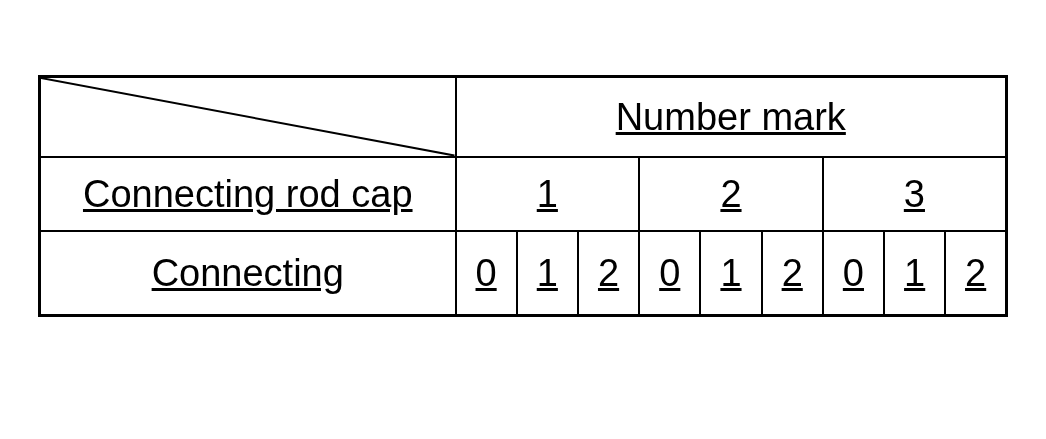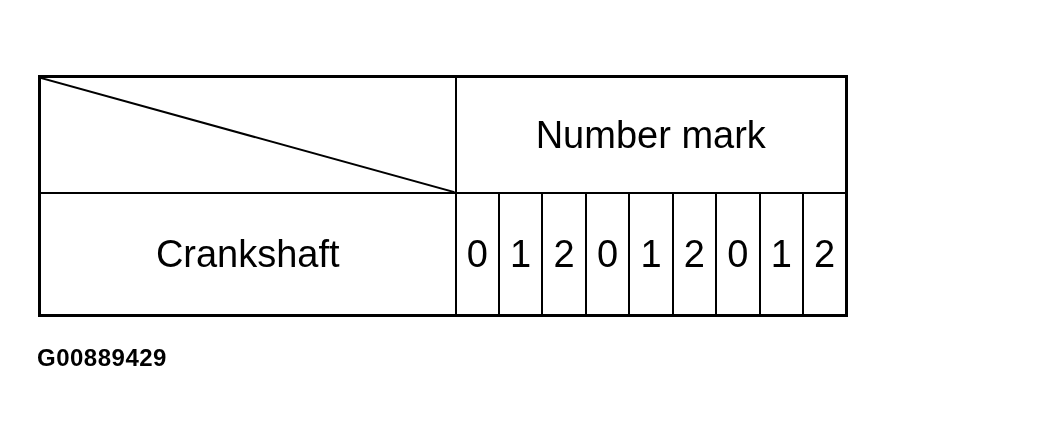--- a/index.html
+++ b/index.html
@@ -17,24 +17,25 @@
   }
   .page {
     position: absolute;
     inset: 0;
     background: #ffffff;
   }
   table.spec-table {
     position: absolute;
     left: 38px;
     top: 75px;
-    width: 810px;
+    width: 970px;
     height: 242px;
     border-collapse: collapse;
     table-layout: fixed;
+    text-decoration: underline;
   }
   table.spec-table {
     border: 3px solid #000000;
   }
   table.spec-table td {
     border: 2px solid #000000;
     padding: 0;
     font-size: 38px;
     line-height: 1;
     text-align: center;
@@ -91,30 +92,35 @@
     </colgroup>
     <tbody>
       <tr class="r1">
         <td class="corner">
           <svg viewBox="0 0 100 100" preserveAspectRatio="none" aria-hidden="true">
             <line x1="0" y1="0" x2="100" y2="100" stroke="#000000" stroke-width="2" vector-effect="non-scaling-stroke"></line>
           </svg>
         </td>
         <td colspan="9">Number mark</td>
       </tr>
+      <tr class="r2">
+        <td class="label">Connecting rod cap</td>
+        <td colspan="3">1</td>
+        <td colspan="3">2</td>
+        <td colspan="3">3</td>
+      </tr>
       <tr class="r3">
-        <td class="label">Crankshaft</td>
+        <td class="label">Connecting</td>
         <td>0</td>
         <td>1</td>
         <td>2</td>
         <td>0</td>
         <td>1</td>
         <td>2</td>
         <td>0</td>
         <td>1</td>
         <td>2</td>
       </tr>
     </tbody>
   </table>
 
-  <div class="caption">G00889429</div>
 
 </div>
 
 </body></html>

